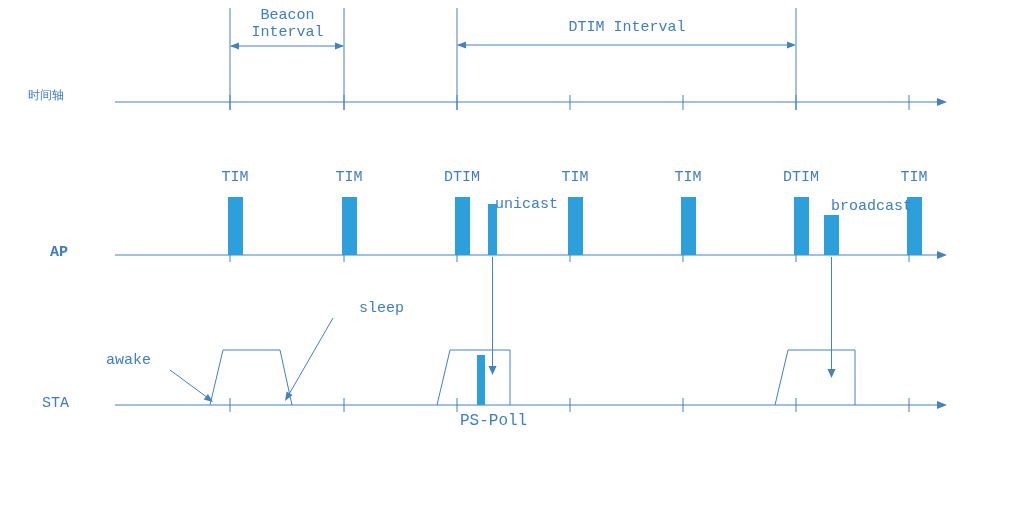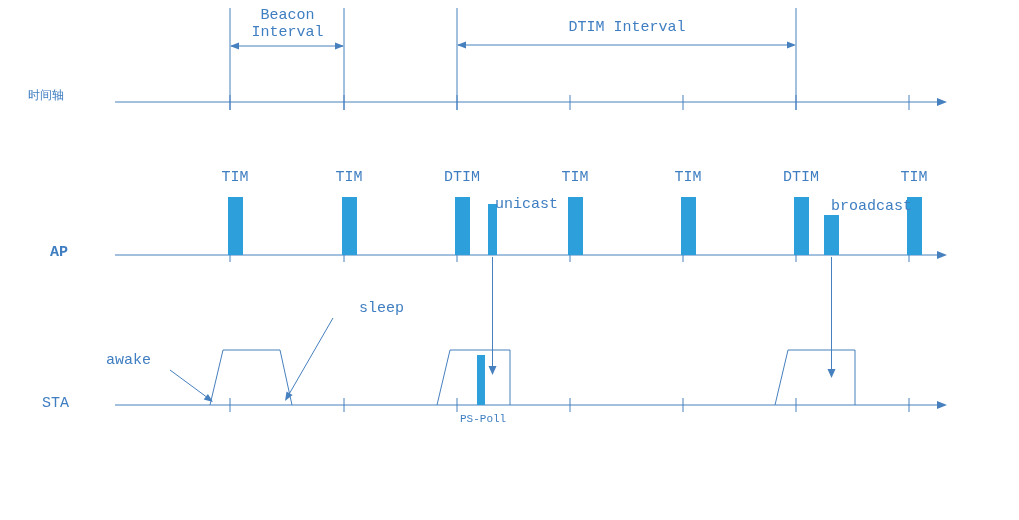--- a/index.html
+++ b/index.html
@@ -7,21 +7,21 @@
     position:relative;
     width:1019px;height:520px;
     background:#ffffff;
     font-family:"Liberation Mono","DejaVu Sans Mono",monospace;
     color:#3f7ec1;
     overflow:hidden;
   }
   .stage svg{position:absolute;left:0;top:0;}
   .lbl{position:absolute;white-space:nowrap;font-size:15px;line-height:1.1;}
   .ctr{text-align:center;}
-  .small{font-size:11px;}
+  .small{font-size:16px;}
   .cjk{font-size:12px;}
 </style>
 </head>
 <body>
 
 <div class="stage">
 
   <svg width="1019" height="520" viewBox="0 0 1019 520">
     <g stroke="#4680be" stroke-width="1" fill="none">
 

